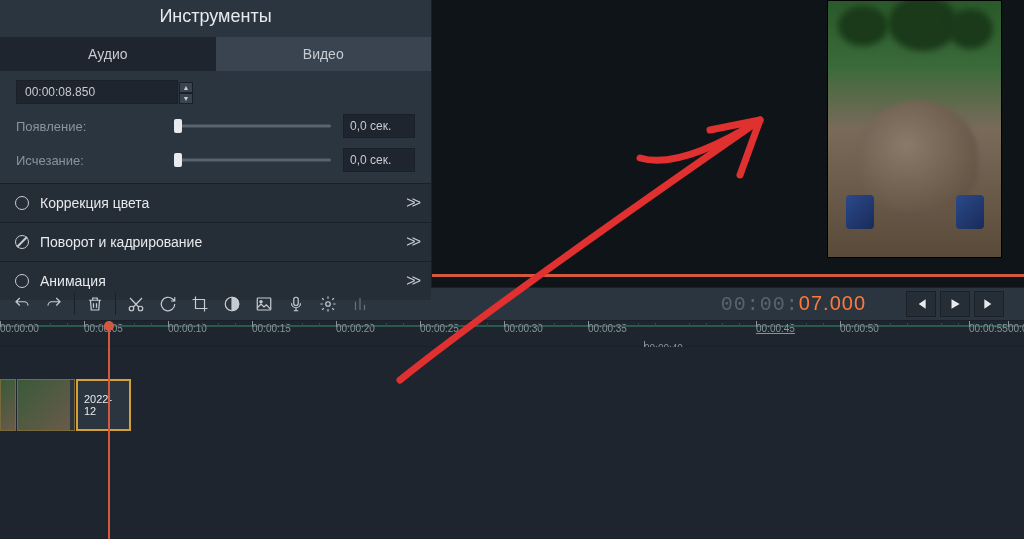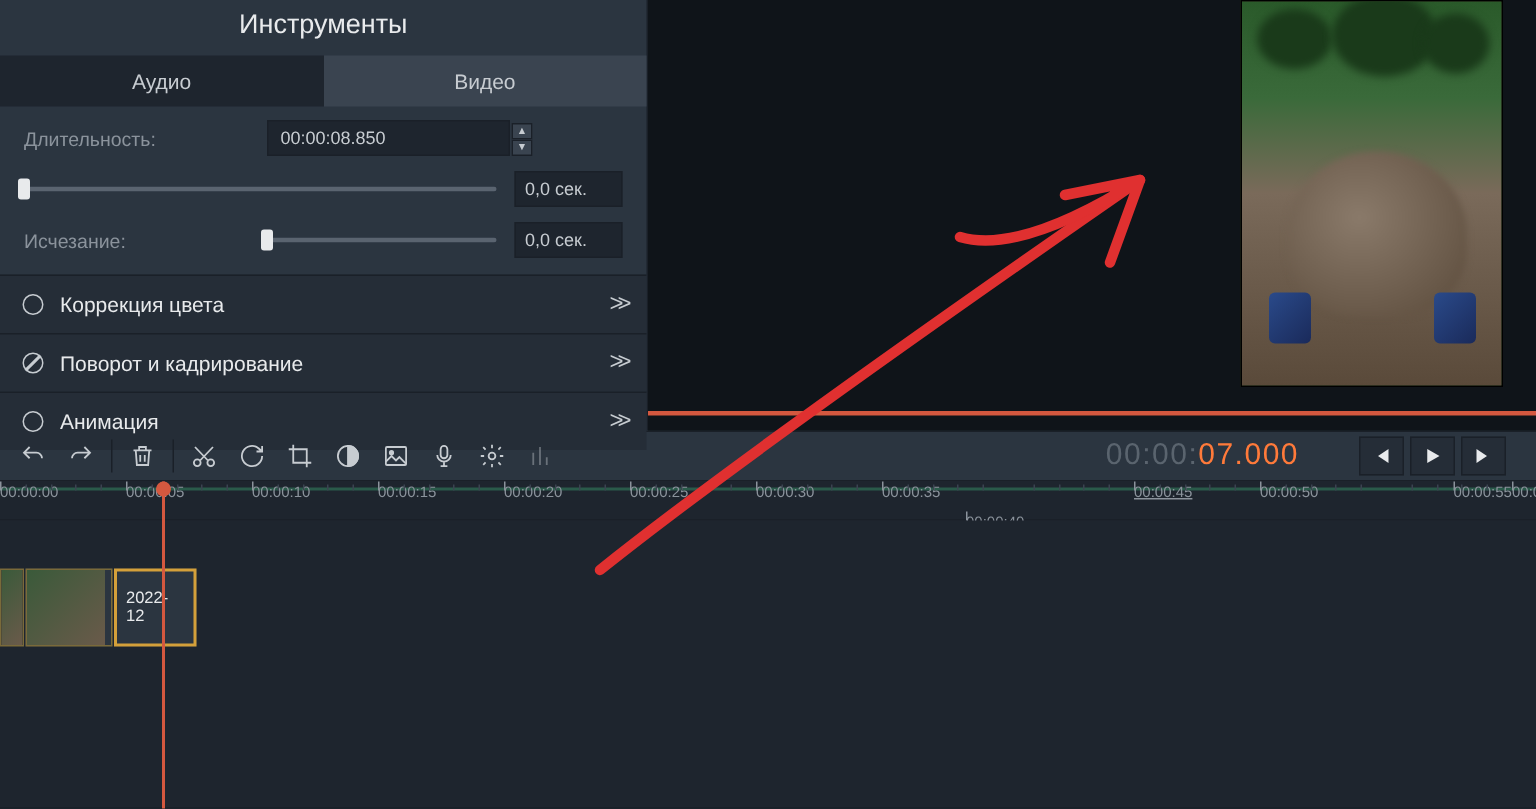--- a/index.html
+++ b/index.html
@@ -57,21 +57,21 @@
 
   .scrub-line{position:absolute;left:0;right:0;bottom:10px;height:3px;background:var(--accent);}
 
   .toolbar{height:34px;background:var(--bg);border-top:1px solid var(--border);border-bottom:1px solid var(--border);display:flex;align-items:center;padding:0 6px;gap:0;}
   .tbtn{width:32px;height:28px;display:flex;align-items:center;justify-content:center;color:var(--text);cursor:pointer;border-radius:3px;}
   .tbtn.disabled{opacity:0.4;cursor:default;}
   .tsep{width:1px;height:22px;background:var(--border);margin:0 4px;}
   .tbtn svg{width:18px;height:18px;fill:none;stroke:currentColor;stroke-width:1.6;}
 
   .time-disp{margin-left:auto;margin-right:40px;font-family:"Courier New",monospace;font-size:20px;letter-spacing:1px;}
-  .time-disp .gray{color:#5a646e;}
+  .time-disp .gray{color:#5a646e;font-family:Liberation Mono, monospace;}
   .time-disp .orange{color:#ff7a3a;}
 
   .play-controls{display:flex;gap:4px;margin-right:14px;}
   .pbtn{width:30px;height:26px;background:var(--bg-dark);border:1px solid var(--border);display:flex;align-items:center;justify-content:center;color:var(--white);cursor:pointer;}
   .pbtn svg{width:14px;height:14px;fill:currentColor;}
 
   .ruler{height:26px;background:var(--bg-darker);position:relative;border-bottom:1px solid var(--border);}
   .ruler-track{position:absolute;left:0;right:0;top:4px;height:2px;background:#2a5a4a;}
   .tick{position:absolute;top:2px;font-size:10px;color:var(--text-muted);}
   .tick:before{content:"";position:absolute;left:0;top:-2px;width:1px;height:6px;background:var(--text-muted);}
@@ -95,30 +95,30 @@
 
 <div class="top">
   <div class="left-pane">
     <div class="pane-title">Инструменты</div>
     <div class="tabs">
       <div class="tab">Аудио</div>
       <div class="tab active">Видео</div>
     </div>
     <div class="props">
       <div class="prop-row">
-        <div class="prop-label">Длительность:</div>
         <div class="duration-input">
           <input class="dur-field" value="00:00:08.850" style="">
           <div class="spinner">
             <div class="sp-btn">▲</div>
             <div class="sp-btn">▼</div>
           </div>
         </div>
       </div>
       <div class="prop-row">
+        <div class="prop-label">Появление:</div>
         <div class="slider-wrap">
           <div class="slider-track"></div>
           <div class="slider-knob" style="left:0%"></div>
         </div>
         <div class="val-box">0,0 сек.</div>
       </div>
       <div class="prop-row">
         <div class="prop-label">Исчезание:</div>
         <div class="slider-wrap">
           <div class="slider-track"></div>

